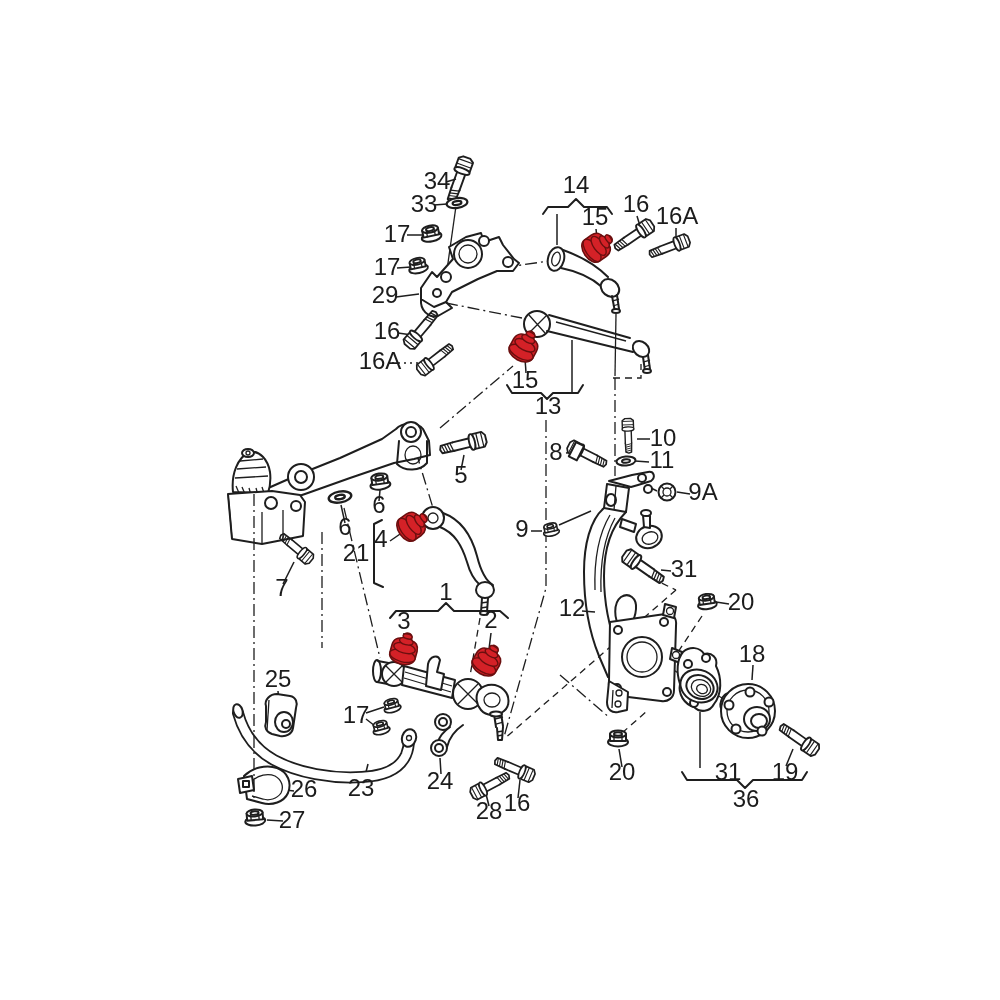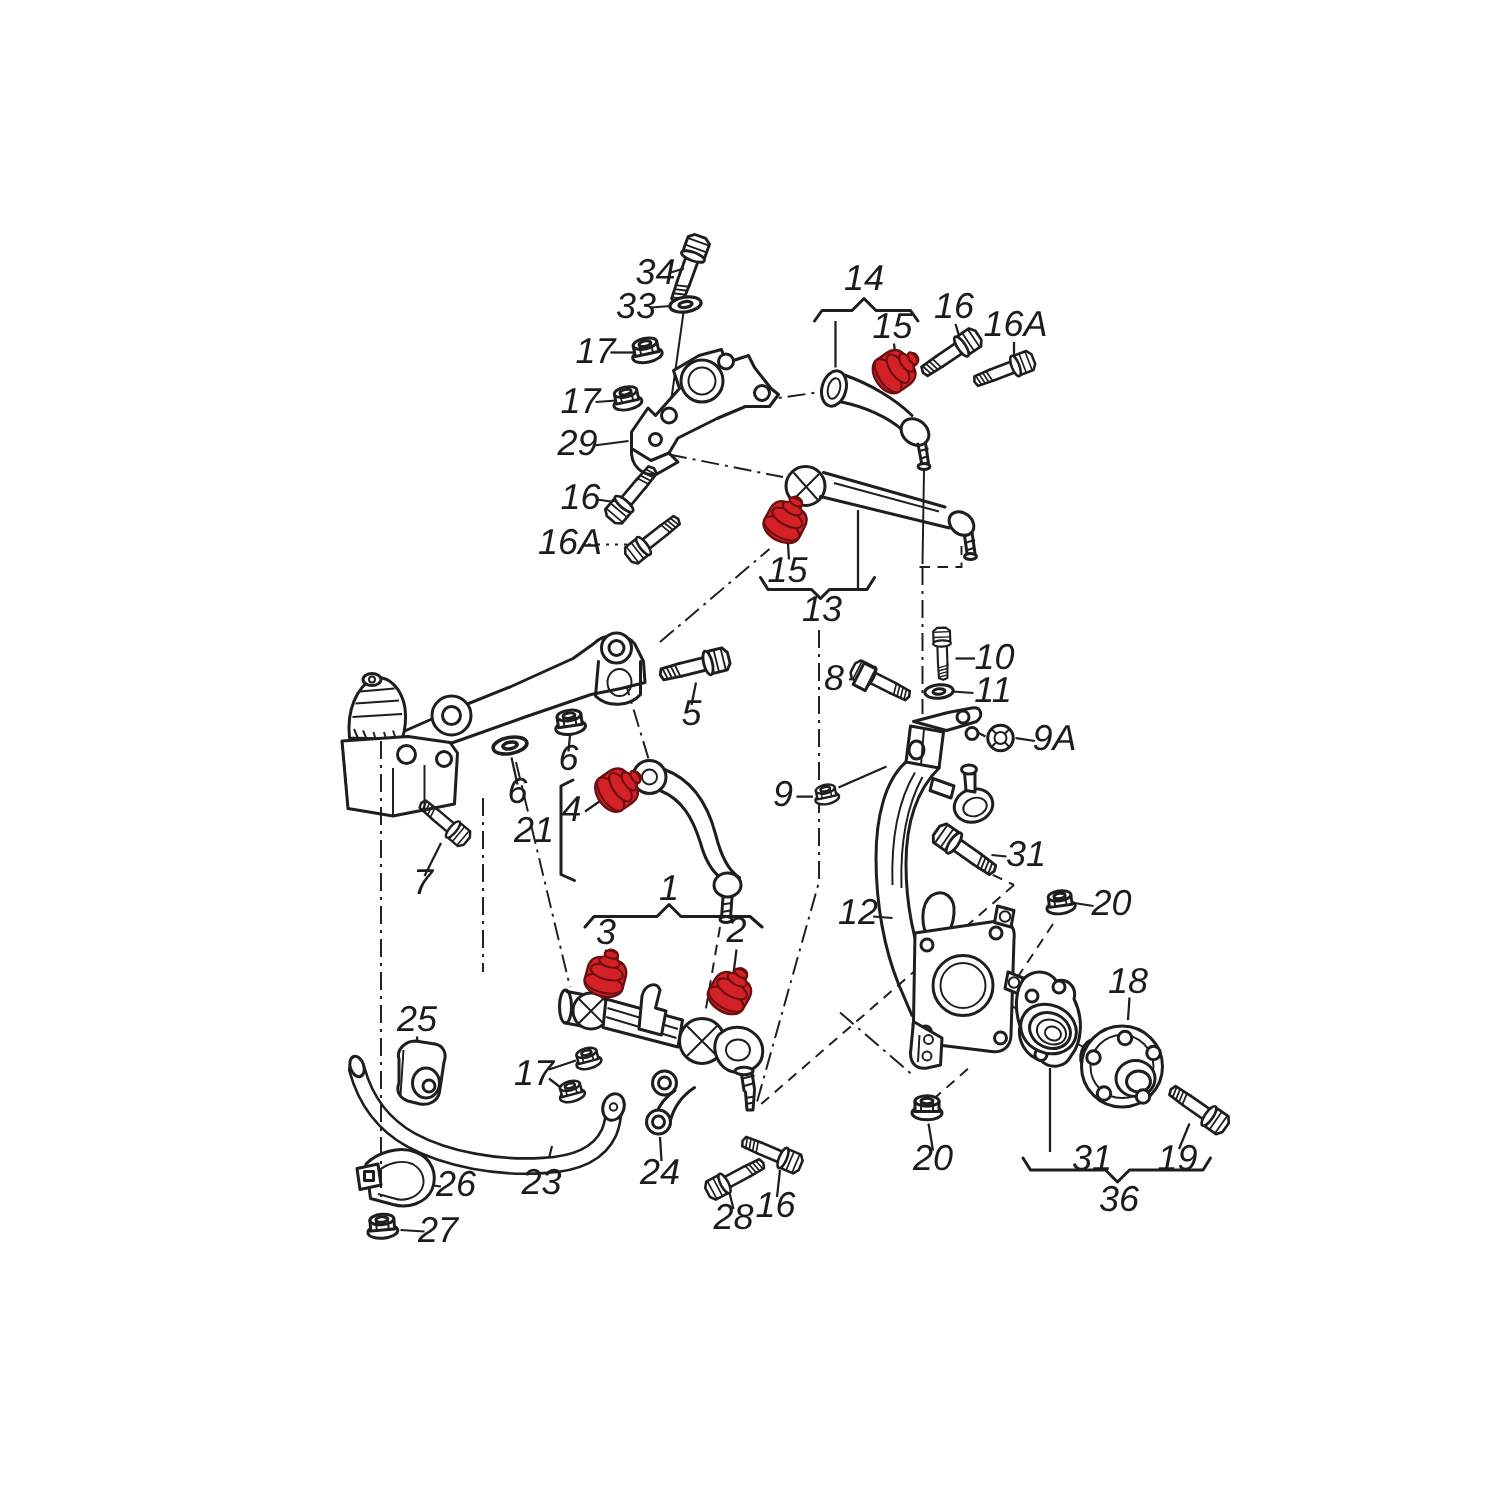--- a/index.html
+++ b/index.html
@@ -1,17 +1,17 @@
 <!DOCTYPE html>
 <html><head>
 <meta charset="utf-8">
 <style>
   html,body{margin:0;padding:0;background:#fff;}
   .stage{position:relative;width:1000px;height:1000px;background:#fff;overflow:hidden;
-         font-family:"Liberation Sans",sans-serif;font-style:italic;}
+         font-family:"Liberation Sans",sans-serif;}
   svg{position:absolute;left:0;top:0;}
   svg .p   {fill:#ffffff;stroke:#1e1e1e;stroke-width:2;stroke-linejoin:round;stroke-linecap:round;}
   svg .pn  {fill:none;stroke:#1e1e1e;stroke-width:2;stroke-linejoin:round;stroke-linecap:round;}
   svg .th  {fill:none;stroke:#1e1e1e;stroke-width:1.3;}
   svg .ld  {fill:none;stroke:#1e1e1e;stroke-width:1.5;}
   svg .dd  {fill:none;stroke:#1e1e1e;stroke-width:1.3;stroke-dasharray:12 4 2 4;}
   svg .ds  {fill:none;stroke:#1e1e1e;stroke-width:1.3;stroke-dasharray:7 5;}
   svg .dt  {fill:none;stroke:#1e1e1e;stroke-width:1.3;stroke-dasharray:2 4;}
   svg text {font-family:"Liberation Sans",sans-serif;font-size:24px;fill:#1c1c1c;text-anchor:middle;}
 </style>

